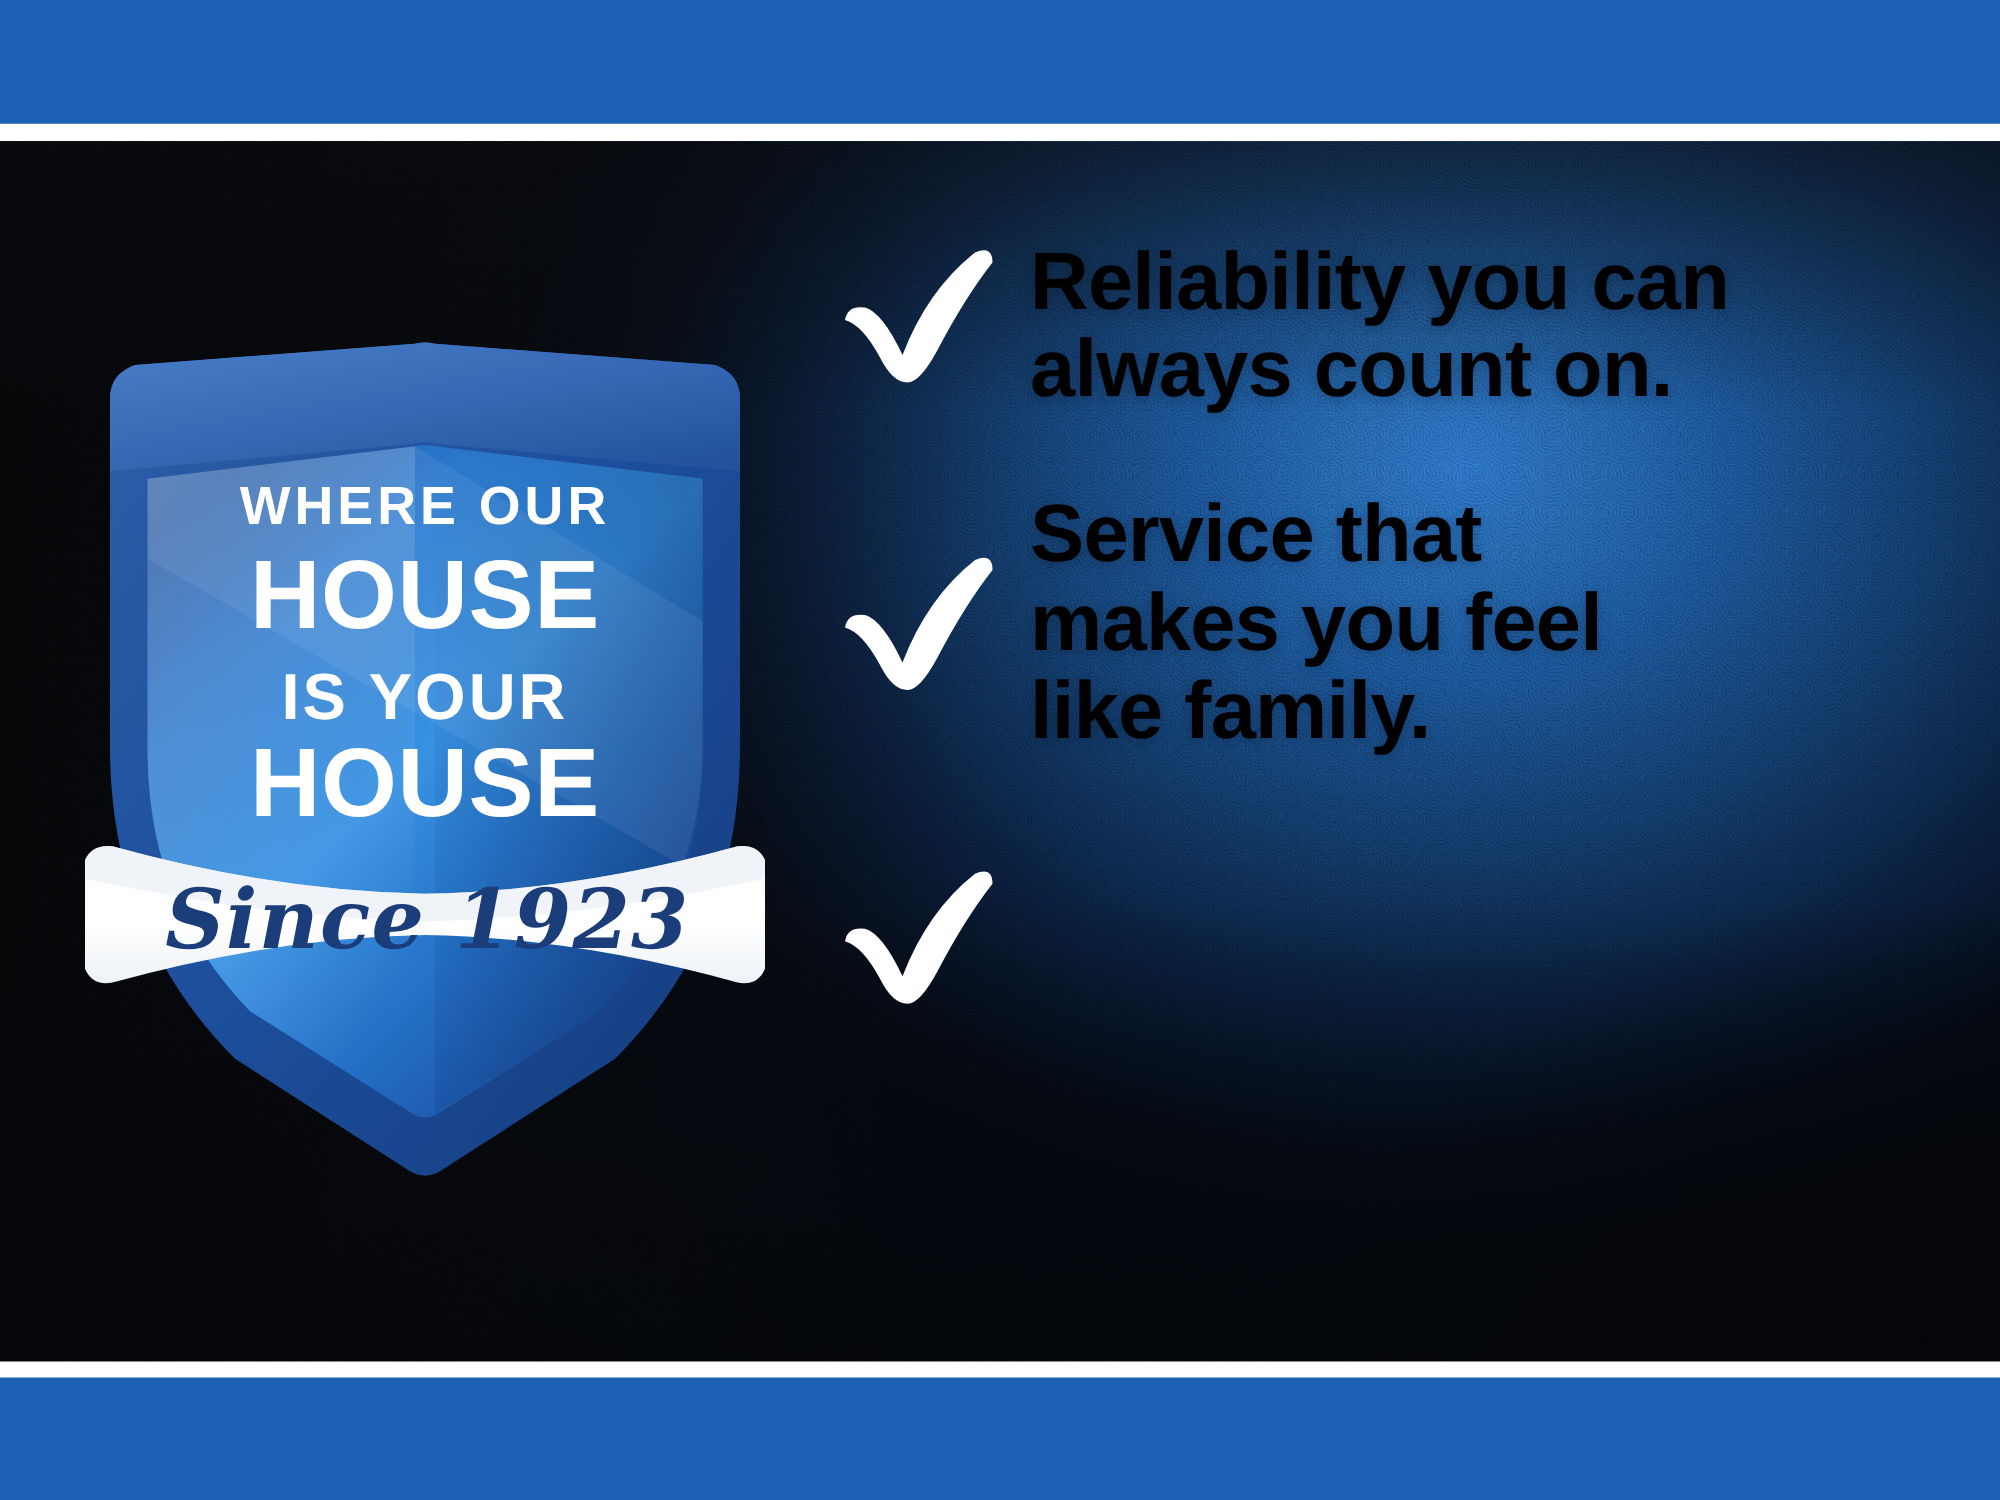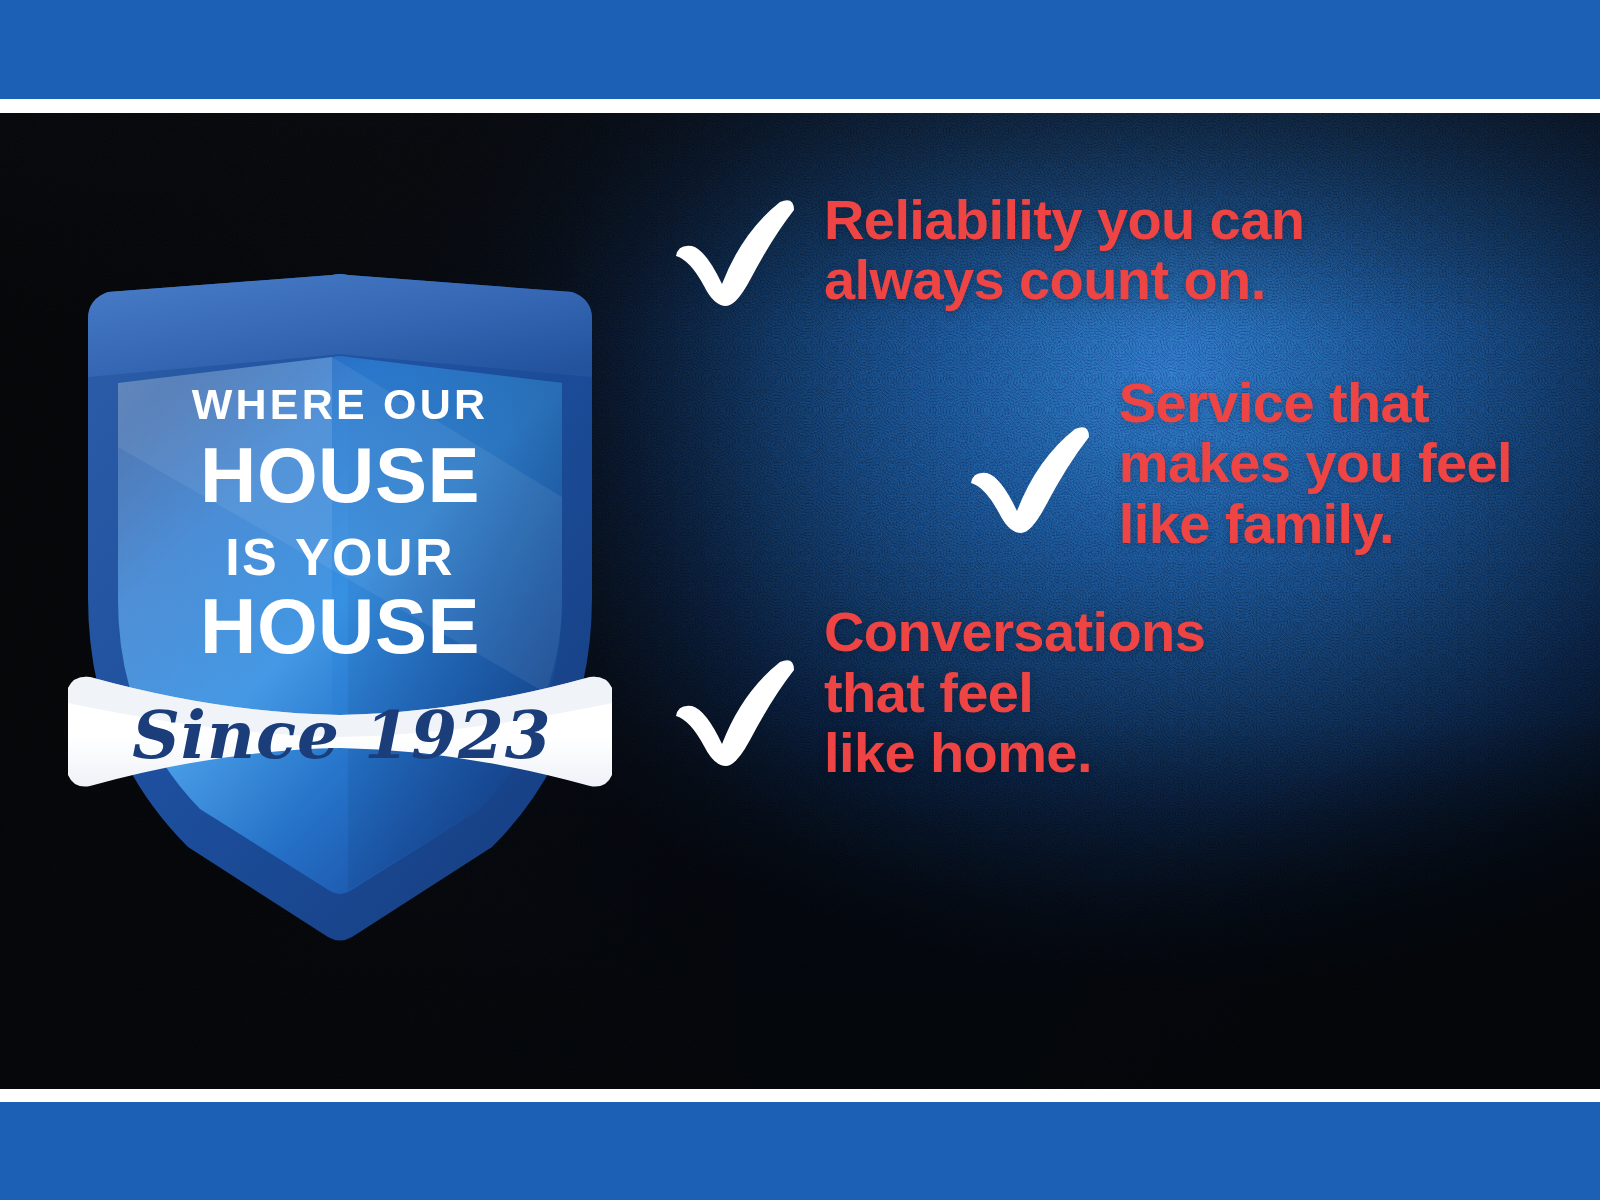--- a/index.html
+++ b/index.html
@@ -153,29 +153,29 @@
     flex: 0 0 auto;
     width: 126px;
     height: 112px;
     margin-right: 26px;
     margin-top: 8px;
   }
   .check-icon svg { display: block; width: 100%; height: 100%; }
   .bullet-text {
     font-family: "Liberation Sans", sans-serif;
     font-weight: 700;
-    font-size: 56px;
+    font-size: 65px;
     line-height: 1.08;
-    color: #ef4444;
+    color: #000000;
     letter-spacing: -0.6px;
     white-space: pre-line;
     text-shadow: 0 2px 10px rgba(0,0,0,0.22);
   }
   #bullet-1 .bullet-text { margin-top: 0px; }
-  #bullet-2 { margin-bottom: 48px; justify-content: flex-end; }
+  #bullet-2 { margin-bottom: 36px; }
   #bullet-2 .check-icon { margin-top: 52px; }
   #bullet-3 .check-icon { margin-top: 56px; }
 </style>
 </head>
 <body>
 
 <div id="canvas">
 
   <div class="brand-bar" id="bar-top"></div>
 
@@ -282,22 +282,19 @@
 like family.</span>
     </div>
 
     <div class="bullet" id="bullet-3">
       <span class="check-icon">
         <svg viewBox="0 0 126 112" xmlns="http://www.w3.org/2000/svg" aria-hidden="true">
           <path d="M4 58 Q6 46 20 48 Q34 52 50 86 Q70 34 108 4 Q122 -2 122 12
                    Q100 40 78 82 Q64 108 54 108 Q42 108 32 88 Q18 62 4 58 Z" fill="#ffffff"></path>
         </svg>
       </span>
-      <span class="bullet-text">Conversations
-that feel
-like home.</span>
     </div>
 
   </div>
 
   <div class="brand-bar" id="bar-bottom"></div>
 
 </div>
 
 </body></html>

